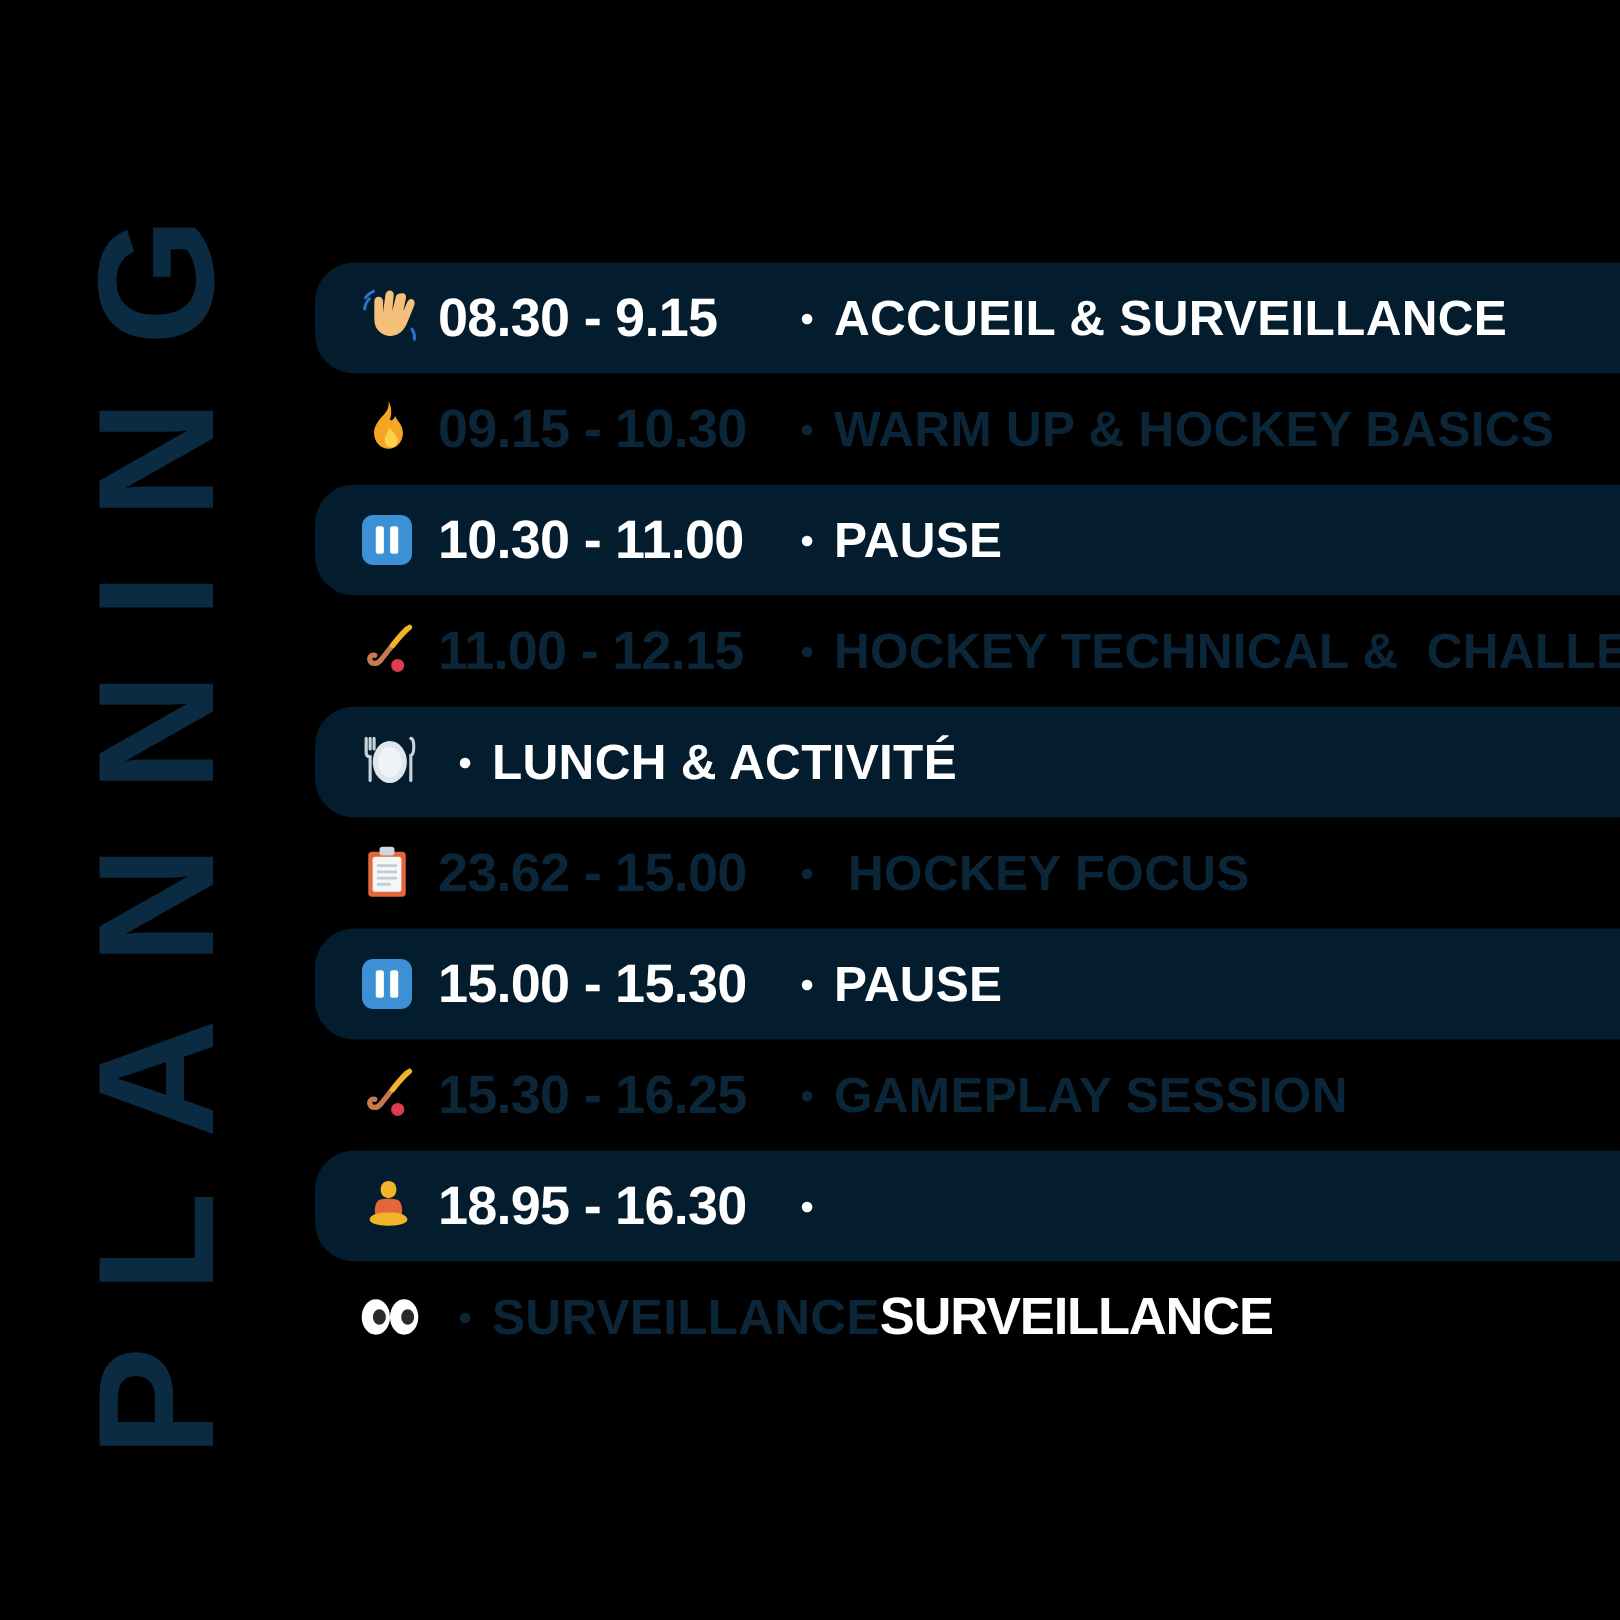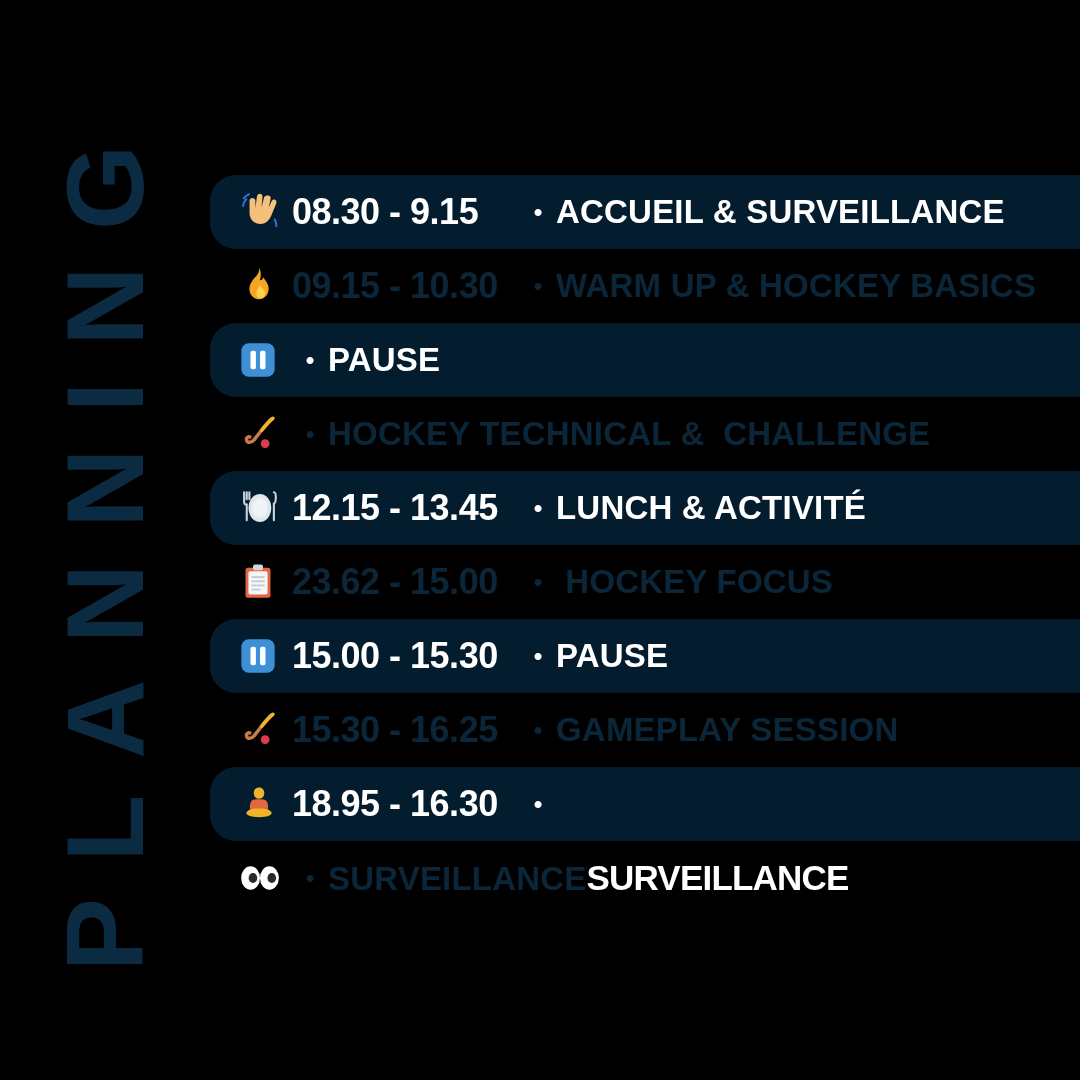--- a/index.html
+++ b/index.html
@@ -140,44 +140,45 @@
         <div class="label">WARM UP &amp; HOCKEY BASICS</div>
       </div>
       <div class="row hl">
         <div class="emoji">
           <svg width="40" height="40" viewBox="0 0 48 48">
     <rect x="4" y="4" width="40" height="40" rx="9" fill="#3d8fd6"></rect>
     <rect x="15" y="13" width="6.5" height="22" rx="2" fill="#ffffff"></rect>
     <rect x="26.5" y="13" width="6.5" height="22" rx="2" fill="#ffffff"></rect>
   </svg>
         </div>
+        <div class="time">10.30 - 11.00</div>
         <div class="bullet">•</div>
         <div class="label">PAUSE</div>
       </div>
       <div class="row plain">
         <div class="emoji">
           <svg width="42" height="42" viewBox="0 0 48 48">
     <path d="M38 7c-6 5-14 17-20 24-3 3.5-7 3-8 0.5-1-2.6 1-5 3.5-4.2" stroke="#c87b4a" stroke-width="4" fill="none" stroke-linecap="round"></path>
     <path d="M40 6c-4 3-9 9-13 14" stroke="#f0b429" stroke-width="4" fill="none" stroke-linecap="round"></path>
     <circle cx="31" cy="35" r="5" fill="#e03a4e"></circle>
   </svg>
         </div>
+        <div class="time">11.00 - 12.15</div>
         <div class="bullet">•</div>
         <div class="label">HOCKEY TECHNICAL &amp;  CHALLENGE</div>
       </div>
       <div class="row hl">
         <div class="emoji">
           <svg width="42" height="42" viewBox="0 0 48 48">
     <ellipse cx="25" cy="24" rx="13" ry="16" fill="#dfe6ec"></ellipse>
     <ellipse cx="25" cy="24" rx="9" ry="11.5" fill="#eef3f7"></ellipse>
     <path d="M7 6v11c0 2 1.4 3 3 3v18M7 6v8M10 6v8M13 6v8" stroke="#c9d3dc" stroke-width="2.4" fill="none" stroke-linecap="round"></path>
     <path d="M41 6c3 0 3 12 0 13v19" stroke="#c9d3dc" stroke-width="2.4" fill="none" stroke-linecap="round"></path>
   </svg>
         </div>
-        <div class="time">12.15 - 13.45</div>
         <div class="bullet">•</div>
         <div class="label">LUNCH &amp; ACTIVITÉ</div>
       </div>
       <div class="row plain">
         <div class="emoji">
           <svg width="40" height="40" viewBox="0 0 48 48">
     <rect x="9" y="7" width="30" height="36" rx="3" fill="#e2673c"></rect>
     <rect x="12.5" y="11" width="23" height="28" rx="2" fill="#f4f6f8"></rect>
     <rect x="18" y="3" width="12" height="7" rx="2.5" fill="#cfd6dc"></rect>
     <g fill="#c4ccd4">

